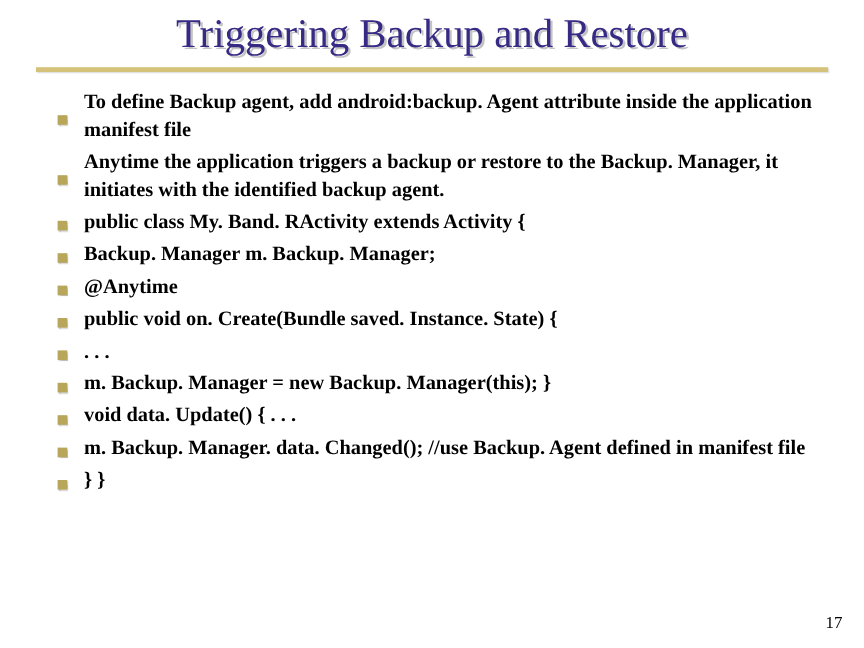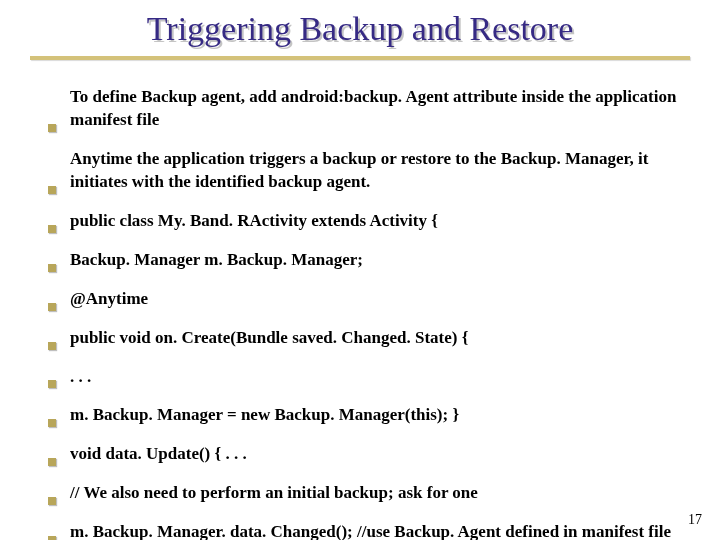--- a/index.html
+++ b/index.html
@@ -38,22 +38,22 @@
     margin: 2px 30px 0 30px;
     height: 4px;
     background: linear-gradient(to bottom, #d4c27a 0%, #d4c27a 50%, #ffffff 50%, #ffffff 55%, #d4c27a 55%, #d4c27a 100%);
     box-shadow: 1px 1px 1px rgba(0,0,0,0.15);
   }
   .content {
     padding: 10px 30px 0 48px;
   }
   .row {
     display: flex;
-    align-items: flex-end;
-    margin: 16px 0 4px 0;
+    align-items: center;
+    margin: 4px 0 4px 0;
   }
   .bullet {
     width: 8px;
     height: 8px;
     background: #b8a65a;
     box-shadow: 1px 1px 1px rgba(0,0,0,0.25);
     flex: none;
     margin-top: 6px;
     margin-right: 14px;
   }
@@ -96,40 +96,36 @@
   <div class="row">
     <div class="bullet"></div>
     <div class="text">       Backup. Manager m. Backup. Manager;</div>
   </div>
   <div class="row">
     <div class="bullet"></div>
     <div class="text">        @Anytime</div>
   </div>
   <div class="row">
     <div class="bullet"></div>
-    <div class="text">       public void on. Create(Bundle saved. Changed. State) {</div>
+    <div class="text">       public void on. Create(Bundle saved. Instance. State) {</div>
   </div>
   <div class="row">
     <div class="bullet"></div>
     <div class="text">   . . .</div>
   </div>
   <div class="row">
     <div class="bullet"></div>
     <div class="text">   m. Backup. Manager = new Backup. Manager(this);      }</div>
   </div>
   <div class="row">
     <div class="bullet"></div>
     <div class="text">       void data. Update() {  . . .</div>
   </div>
   <div class="row">
     <div class="bullet"></div>
-    <div class="text">   // We also need to perform an initial backup; ask for one</div>
-  </div>
-  <div class="row">
-    <div class="bullet"></div>
     <div class="text">   m. Backup. Manager. data. Changed(); //use Backup. Agent defined in manifest file</div>
   </div>
   <div class="row">
     <div class="bullet"></div>
     <div class="text">       }    }</div>
   </div>
 </div>
 
 <div class="pagenum">17</div>
 

